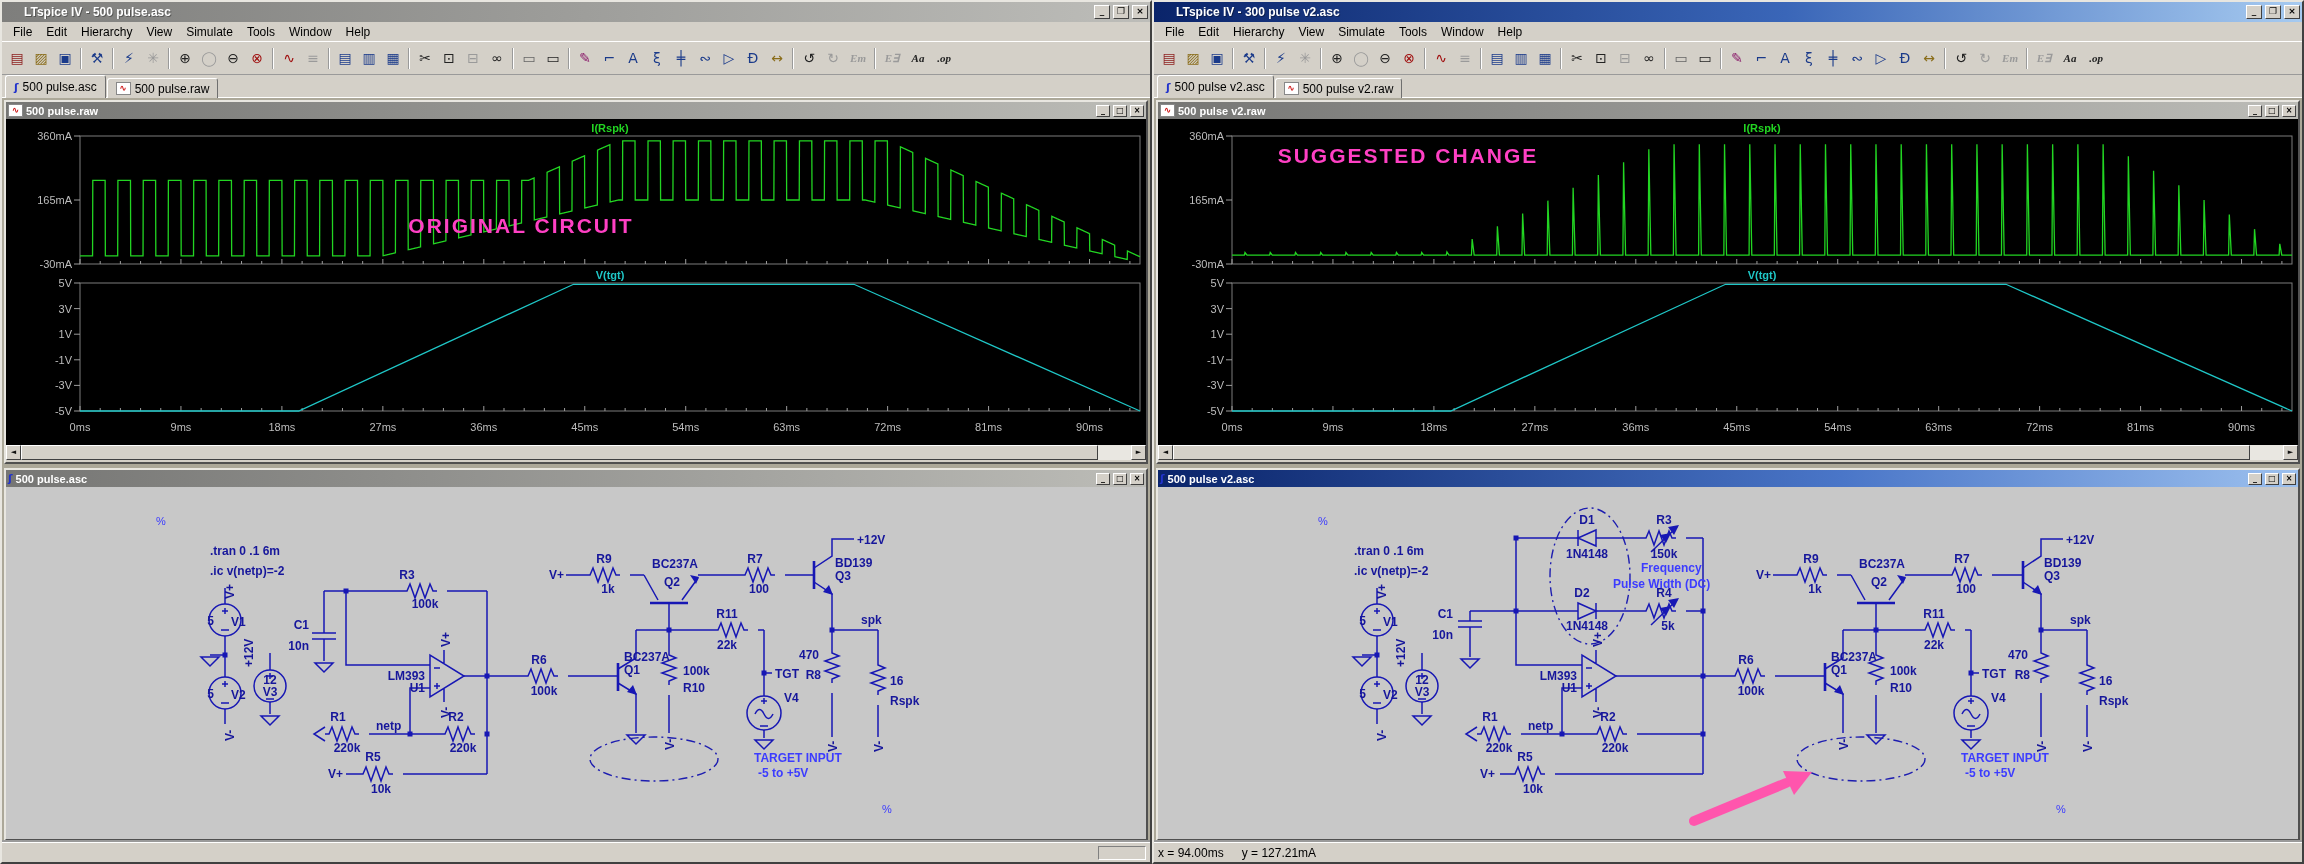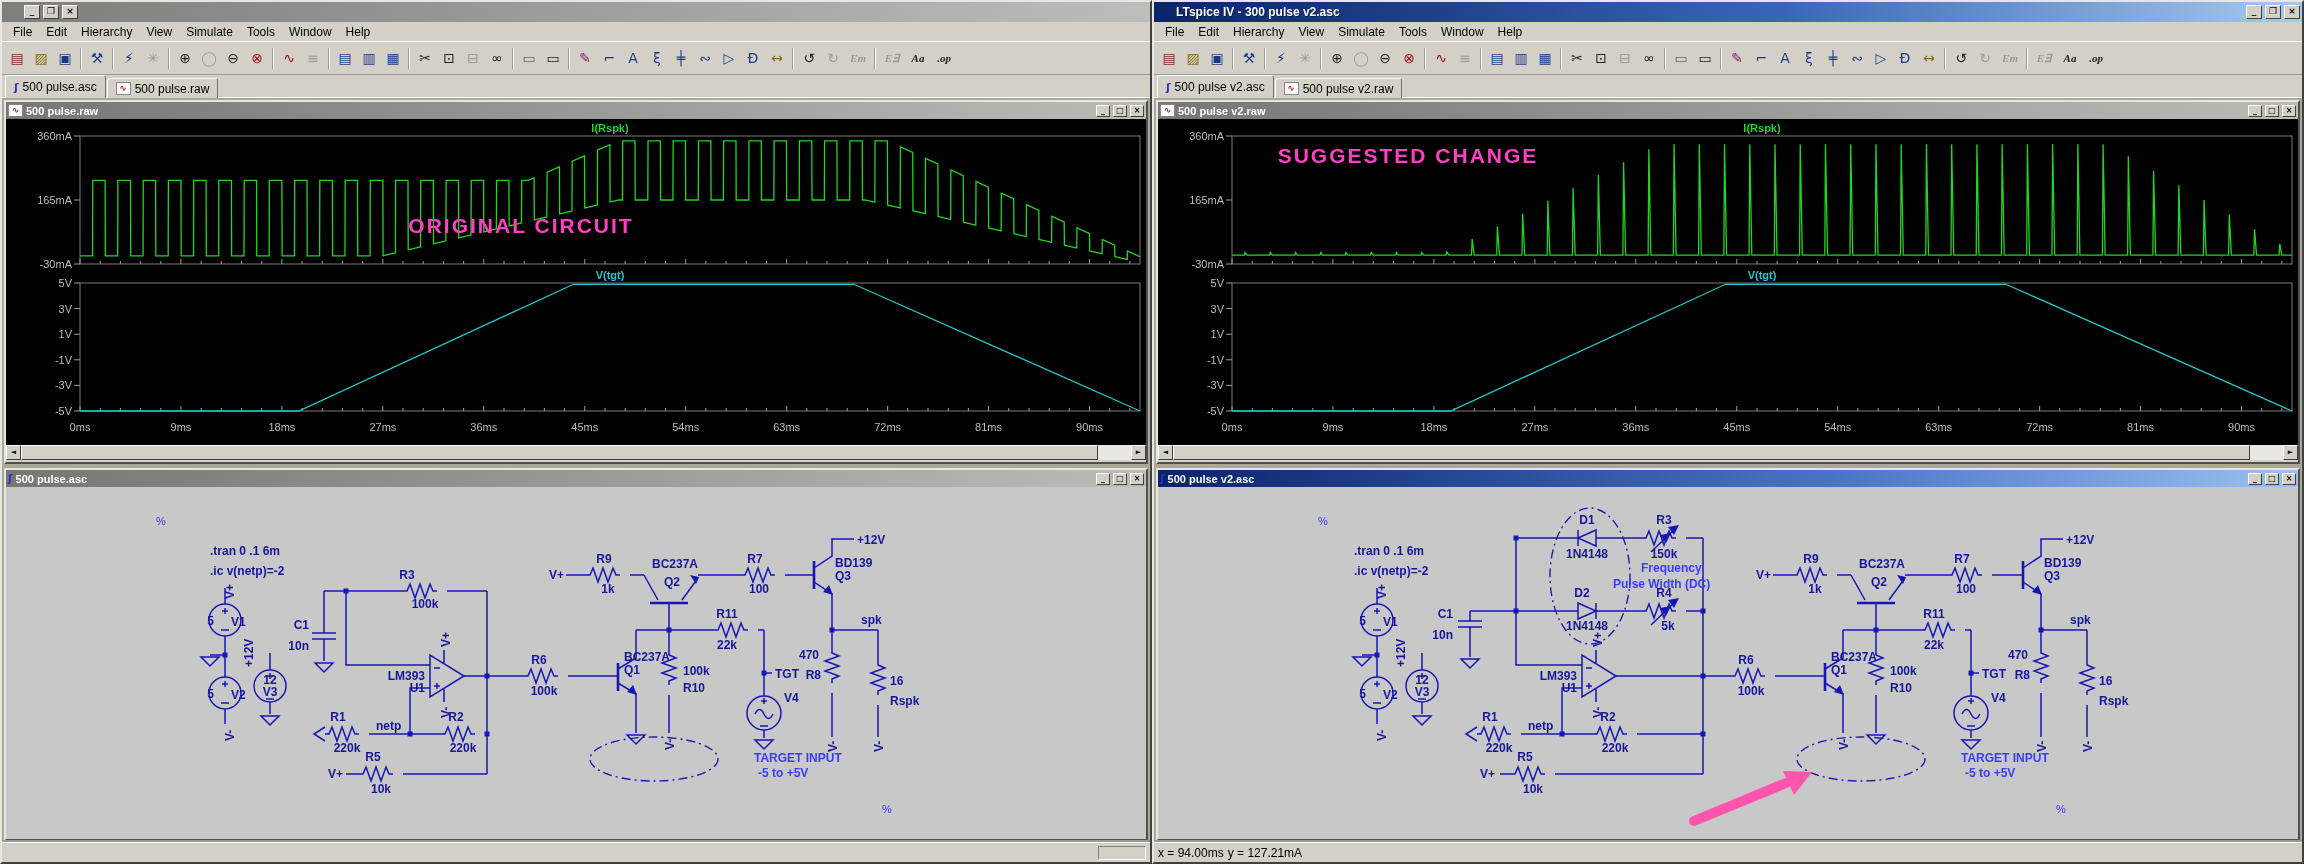--- a/index.html
+++ b/index.html
@@ -36,21 +36,21 @@
   .ctxt{flex:1;color:#fff;font:bold 11px "Liberation Sans",sans-serif;white-space:nowrap;}
   .cbtn{width:14px;height:12px;box-sizing:border-box;background:#d4d0c8;border:1px solid;border-color:#fff #404040 #404040 #fff;font:bold 8px/9px "DejaVu Sans",sans-serif;text-align:center;color:#000;}
   .plotsvg{display:block;background:#000;}
   .schsvg{display:block;background:#c8c8c8;}
   
   .hscroll{height:15px;flex:0 0 15px;display:flex;background:#e9e7e1;}
   .sbtn{width:15px;height:15px;box-sizing:border-box;border:1px solid;border-color:#fff #404040 #404040 #fff;background:#d4d0c8;font:7px/13px "DejaVu Sans",sans-serif;text-align:center;color:#111;}
   .strack{flex:1;position:relative;}
   .sthumb{position:absolute;left:0;top:0;height:15px;width:97%;box-sizing:border-box;border:1px solid;border-color:#fff #404040 #404040 #fff;background:#d4d0c8;}
   
-  .statusbar{height:19px;flex:0 0 19px;display:flex;align-items:center;border-top:1px solid #fff;box-shadow:0 -2px 0 #9a9a9a;background:#d4d0c8;font:12px "Liberation Sans",sans-serif;padding:0 4px;gap:4px;}
+  .statusbar{height:19px;flex:0 0 19px;display:flex;align-items:center;border-top:1px solid #fff;box-shadow:0 -2px 0 #9a9a9a;background:#d4d0c8;font:12px "Liberation Sans",sans-serif;padding:0 4px;gap:18px;}
   .scell{margin-left:auto;width:48px;height:14px;box-sizing:border-box;border:1px solid;border-color:#808080 #fff #fff #808080;}
   
   .w{stroke:#1717b4;fill:none;stroke-width:1.5;}
   .w2{stroke:#1717b4;fill:none;stroke-width:2.6;}
   .wf{fill:#1717b4;stroke:none;}
   .jn{fill:#1717b4;stroke:none;}
   .dash{stroke:#1d1db0;fill:none;stroke-width:1.4;stroke-dasharray:9 4 2 4;}
   .pink{stroke:#ff55ad;stroke-width:10;fill:none;stroke-linecap:round;}
   .pinkf{fill:#ff55ad;stroke:none;}
   text.sl{font:bold 12px "Liberation Sans",sans-serif;fill:#16169b;}
@@ -62,20 +62,21 @@
   text.wtick{font:11px "Liberation Sans",sans-serif;fill:#bdbdbd;}
   text.wsig{font:bold 11px "Liberation Sans",sans-serif;}
   text.wann{font:bold 21px "Liberation Sans",sans-serif;letter-spacing:2px;}
 </style>
 </head>
 <body>
 
 <div class="win" id="w0">
   <div class="tbar">
     <span class="appicon">LT</span>
+    <span class="ttext">LTspice IV - 500 pulse.asc</span>
     <span class="wbtn">_</span>
     <span class="wbtn">❐</span>
     <span class="wbtn">×</span>
   </div>
   <div class="menubar">
       <span class="mitem">File</span>
       <span class="mitem">Edit</span>
       <span class="mitem">Hierarchy</span>
       <span class="mitem">View</span>
       <span class="mitem">Simulate</span>

